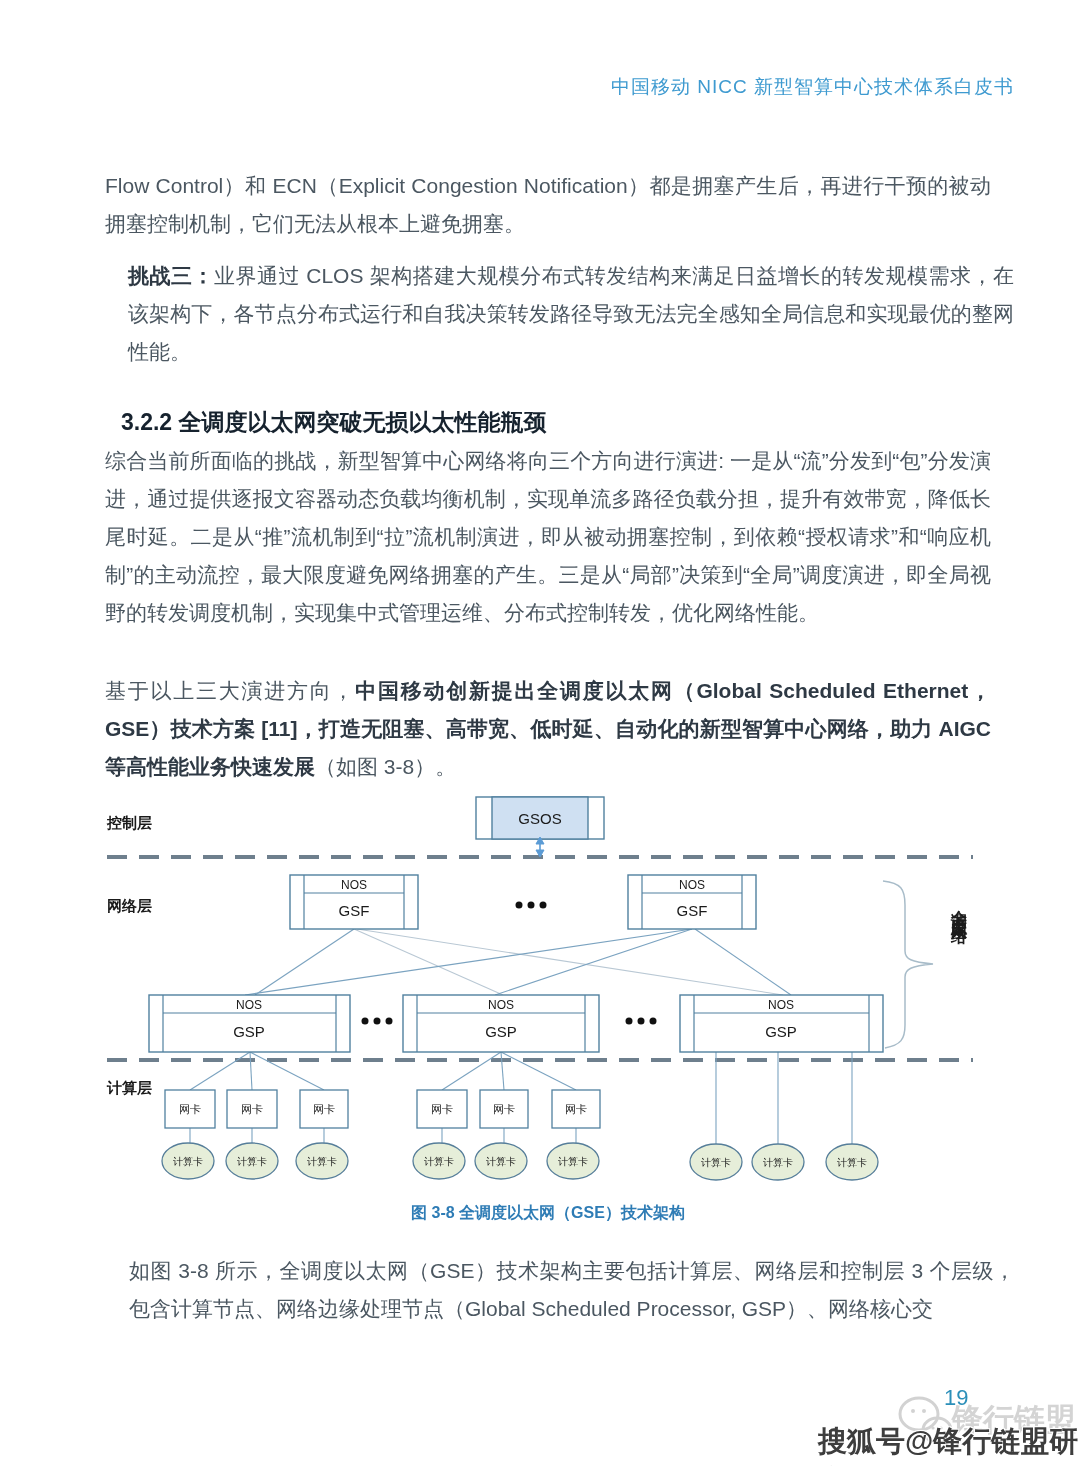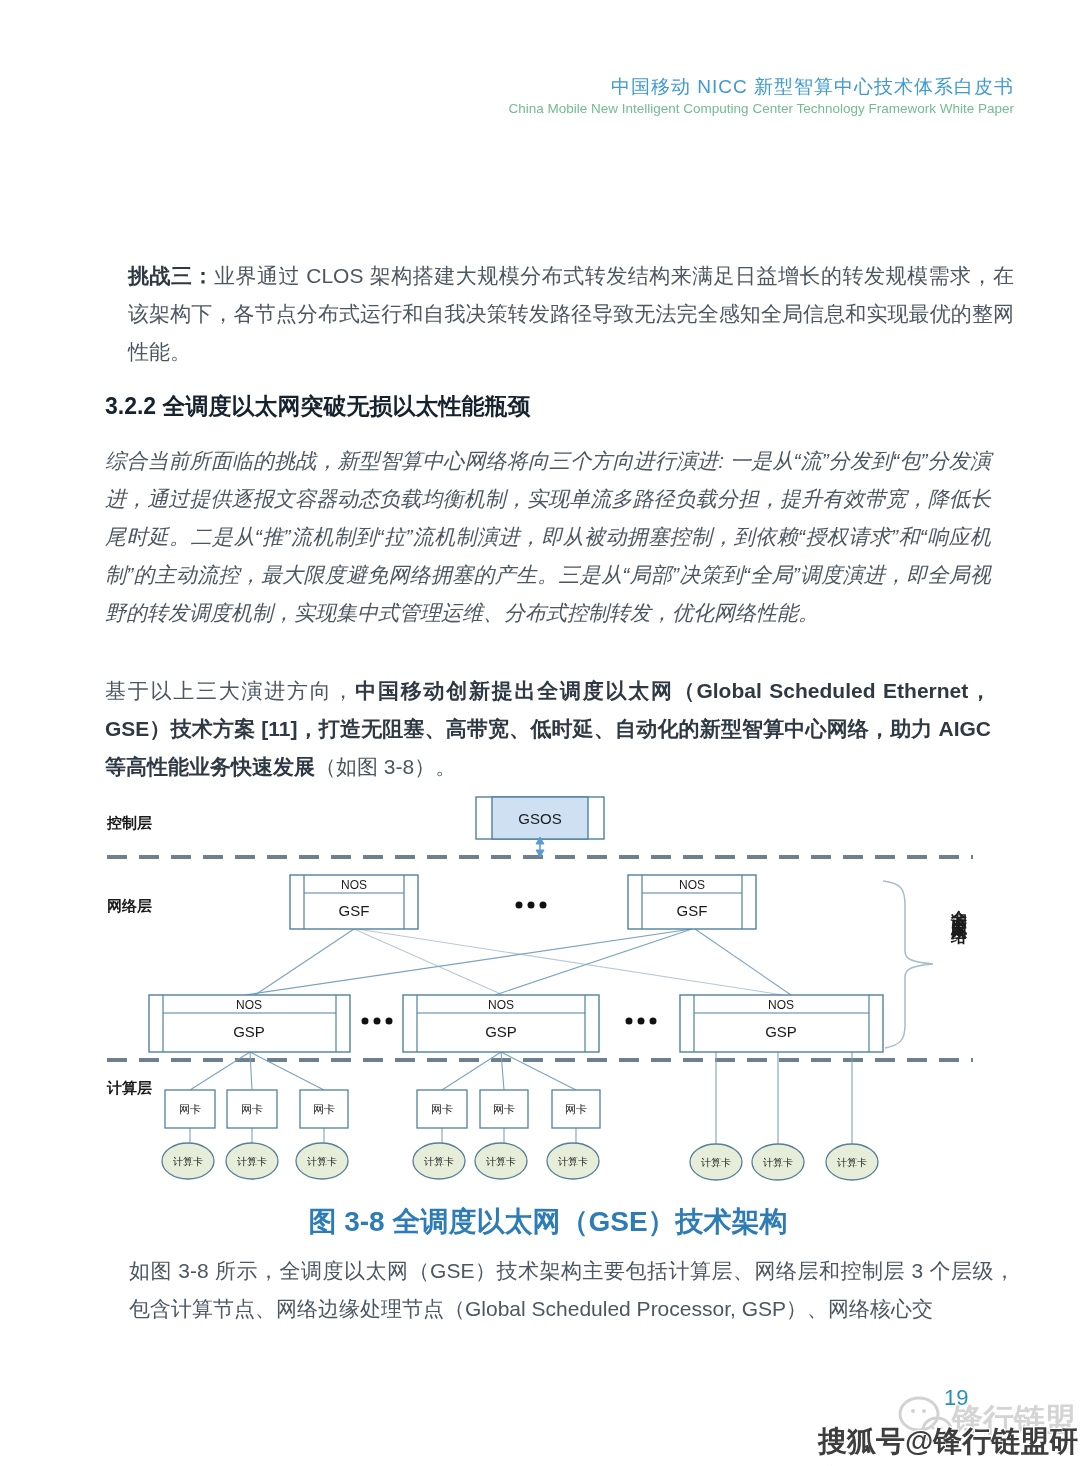--- a/index.html
+++ b/index.html
@@ -3,45 +3,45 @@
 <meta charset="utf-8">
 <style>
   html,body{margin:0;padding:0;background:#ffffff;}
   #page{position:relative;width:1080px;height:1466px;background:#ffffff;overflow:hidden;
         font-family:"Liberation Sans","DejaVu Sans",sans-serif;}
   .hdr-zh{position:absolute;top:74px;right:66px;font-size:19px;color:#3e9ad0;letter-spacing:1px;}
   .hdr-en{position:absolute;top:101px;right:66px;font-size:13.5px;color:#74bd90;}
   .body-par{position:absolute;left:105px;width:886px;font-size:21px;line-height:38px;
             color:#4b5761;text-align:justify;margin:0;}
   .b{font-weight:bold;color:#2e3944;}
-  .heading{position:absolute;left:105px;width:886px;font-size:23px;font-weight:bold;color:#16222e;margin:0;}
+  .heading{position:absolute;left:105px;width:886px;font-size:23px;font-weight:bold;color:#16222e;margin:16px;}
   .fig-caption{position:absolute;left:105px;top:1203px;width:886px;text-align:center;
-               font-size:28px;font-weight:bold;color:#2e7cb5;margin:0;}
+               font-size:16px;font-weight:bold;color:#2e7cb5;margin:0;}
   .side-label{position:absolute;left:948px;top:897px;height:150px;writing-mode:vertical-rl;
               font-size:16px;font-weight:bold;color:#1c1c1c;letter-spacing:3px;}
   .pagenum{position:absolute;left:944px;top:1385px;font-size:22px;font-weight:normal;color:#2b8fb9;}
   .wm-text{position:absolute;left:952px;top:1399px;font-size:31px;font-weight:bold;color:#d4d4d4;}
   .wm-line{position:absolute;left:818px;top:1422px;font-size:29px;font-weight:bold;color:#3d3d3d;
            text-shadow:-1px -1px 0 #fff,1px -1px 0 #fff,-1px 1px 0 #fff,1px 1px 0 #fff;}
   svg text{font-family:"Liberation Sans","DejaVu Sans",sans-serif;}
 </style>
 </head>
 <body>
 
 <div id="page">
 
   <div class="hdr-zh">中国移动 NICC 新型智算中心技术体系白皮书</div>
-  <div class="hdr-en">China Mobile New Intelligent Computing Center Technology Framework White Paper</div>
-
+
+  <p class="body-par" style="top:167px;">Flow Control）和 ECN（Explicit Congestion Notification）都是拥塞产生后，再进行干预的被动拥塞控制机制，它们无法从根本上避免拥塞。</p>
 
   <p class="body-par" style="top:257px;margin-left:23px;"><span class="b">挑战三：</span><span>业界通过 CLOS 架构搭建大规模分布式转发结构来满足日益增长的转发规模需求，在该架构下，各节点分布式运行和自我决策转发路径导致无法完全感知全局信息和实现最优的整网性能。</span></p>
 
   <h2 class="heading" style="top:391px;">3.2.2 全调度以太网突破无损以太性能瓶颈</h2>
 
-  <p class="body-par" style="top:442px;font-style:italic;">综合当前所面临的挑战，新型智算中心网络将向三个方向进行演进: 一是从“流”分发到“包”分发演进，通过提供逐报文容器动态负载均衡机制，实现单流多路径负载分担，提升有效带宽，降低长尾时延。二是从“推”流机制到“拉”流机制演进，即从被动拥塞控制，到依赖“授权请求”和“响应机制”的主动流控，最大限度避免网络拥塞的产生。三是从“局部”决策到“全局”调度演进，即全局视野的转发调度机制，实现集中式管理运维、分布式控制转发，优化网络性能。</p>
+  <p class="body-par" style="top:442px;">综合当前所面临的挑战，新型智算中心网络将向三个方向进行演进: 一是从“流”分发到“包”分发演进，通过提供逐报文容器动态负载均衡机制，实现单流多路径负载分担，提升有效带宽，降低长尾时延。二是从“推”流机制到“拉”流机制演进，即从被动拥塞控制，到依赖“授权请求”和“响应机制”的主动流控，最大限度避免网络拥塞的产生。三是从“局部”决策到“全局”调度演进，即全局视野的转发调度机制，实现集中式管理运维、分布式控制转发，优化网络性能。</p>
 
   <p class="body-par" style="top:672px;"><span>基于以上三大演进方向，</span><span class="b">中国移动创新提出全调度以太网（Global Scheduled Ethernet，GSE）技术方案 [11]，打造无阻塞、高带宽、低时延、自动化的新型智算中心网络，助力 AIGC 等高性能业务快速发展</span><span>（如图 3-8）。</span></p>
 
   <svg style="position:absolute;left:95px;top:793px;" width="890" height="400" viewBox="0 0 890 400">
 
     <text x="12" y="35" font-size="15" font-weight="bold" fill="#1a1a1a">控制层</text>
     <text x="12" y="118" font-size="15" font-weight="bold" fill="#1a1a1a">网络层</text>
     <text x="12" y="300" font-size="15" font-weight="bold" fill="#1a1a1a">计算层</text>
 
     <line x1="12" y1="64" x2="878" y2="64" stroke="#6e7f8d" stroke-width="4" stroke-dasharray="20 12"></line>

